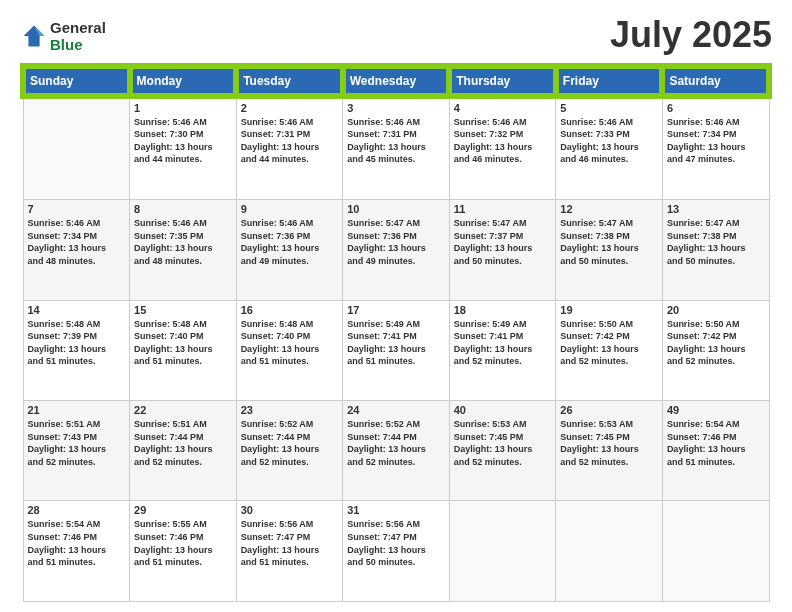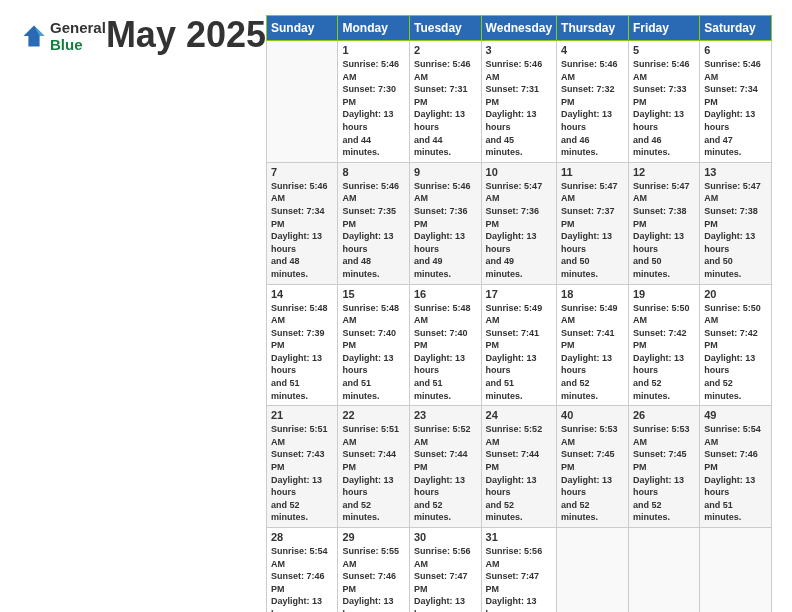--- a/index.html
+++ b/index.html
@@ -8,21 +8,21 @@
       height: 612px;
       font-family: Arial, sans-serif;
       background: #fff;
       overflow: hidden;
     }
     .page {
       width: 792px;
       height: 612px;
       padding: 15px 20px 10px 20px;
       display: flex;
-      flex-direction: row;
+      flex-direction: column;
     }
     .header {
       display: flex;
       align-items: flex-start;
       justify-content: space-between;
       margin-bottom: 8px;
     }
     .logo {
       display: flex;
       align-items: center;
@@ -52,21 +52,21 @@
       border-collapse: collapse;
       border: 1px solid #ccc;
     }
     .calendar th {
       background-color: #2a6ab5;
       color: #fff;
       font-size: 12px;
       font-weight: bold;
       padding: 5px 4px;
       text-align: left;
-      border: 1px solid #84cc16;
+      border: 6px solid #84cc16;
     }
     .calendar td {
       border: 1px solid #ccc;
       vertical-align: top;
       padding: 3px 4px;
       font-size: 9.5px;
       color: #333;
       width: calc(100% / 7);
       background: #fff;
     }
@@ -101,21 +101,21 @@
       <svg class="logo-icon" viewBox="0 0 40 40">
         <polygon points="20,5 35,20 28,20 28,35 12,35 12,20 5,20" fill="#2a6ab5"></polygon>
         <polygon points="20,5 35,20 28,20" fill="#4a9fd4"></polygon>
       </svg>
       <div>
         <div style="font-size:15px; font-weight:bold; color:#333;">General</div>
         <div style="font-size:15px; font-weight:bold; color:#15803d;">Blue</div>
       </div>
     </div>
     <div class="title-section">
-      <div class="month-title">May 2025</div>
+      <div class="month-title">July 2025</div>
     </div>
   </div>
 
   <table class="calendar">
     <thead>
       <tr>
       <th>Sunday</th>
           <th>Monday</th>
           <th>Tuesday</th>
           <th>Wednesday</th>

